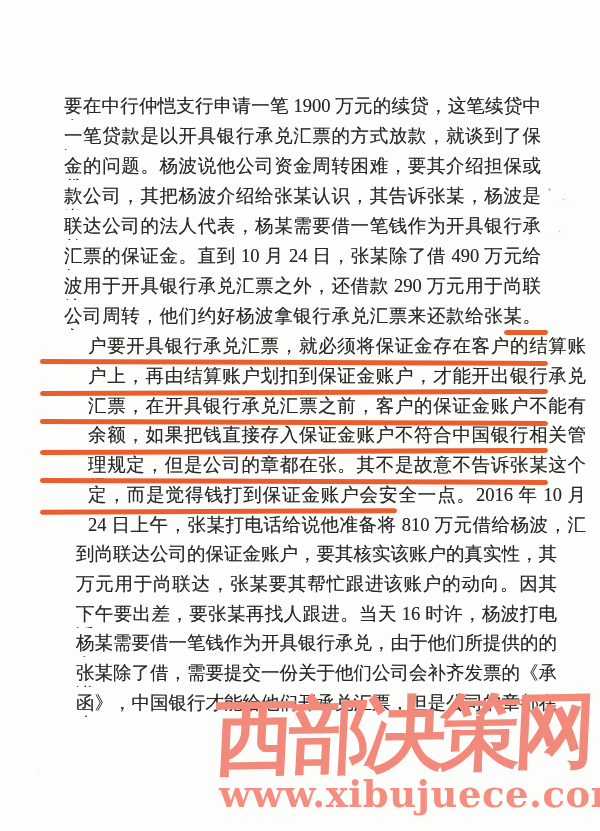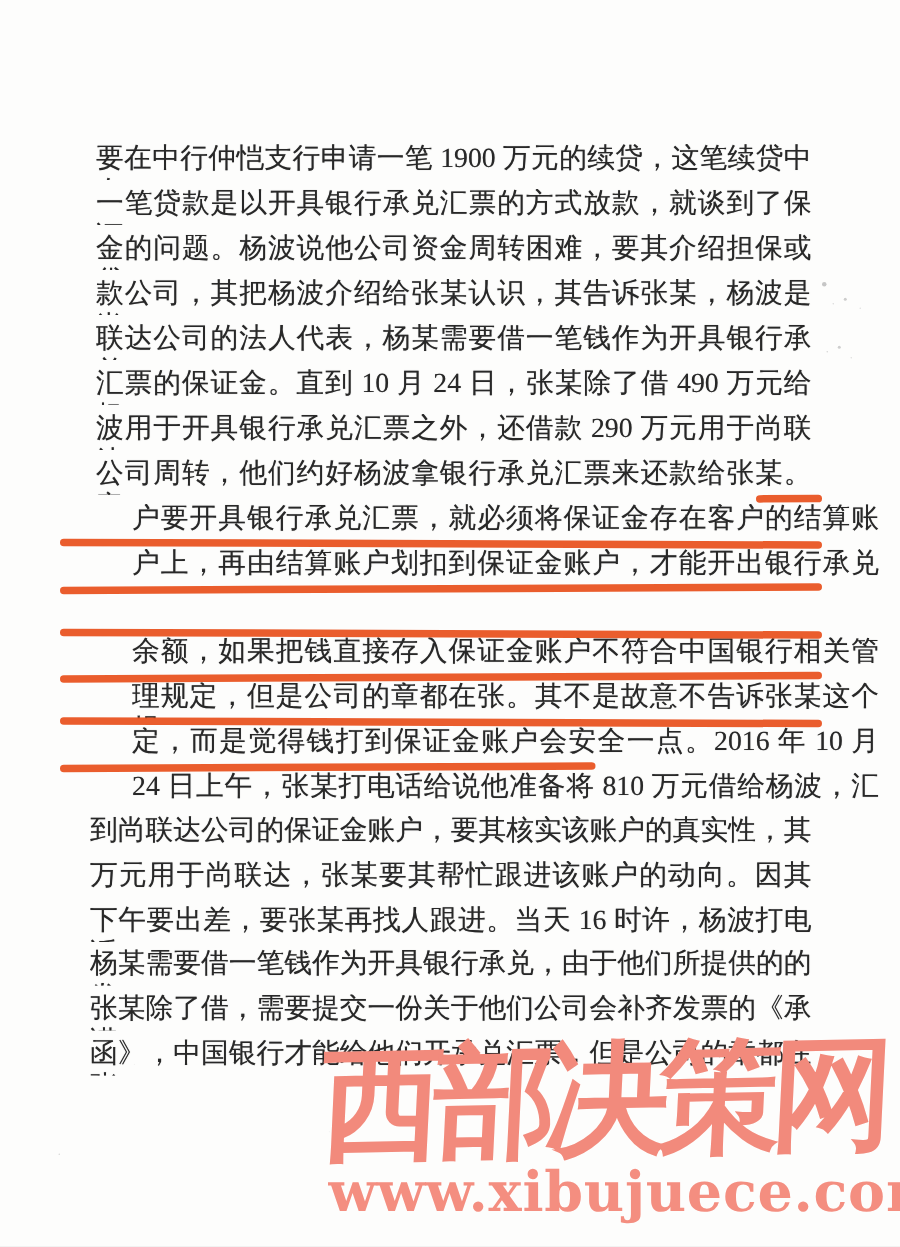--- a/index.html
+++ b/index.html
@@ -10,21 +10,21 @@
   }
   .doc-line{
     position:absolute;
     font-size:18.5px;line-height:1.18;color:#282828;
     text-align:justify;text-align-last:justify;
     text-shadow:0 0 0.5px rgba(45,45,45,.55);
     white-space:normal;overflow:hidden;height:24px;
   }
   .g1{left:64px;width:477px;}
   .g2{left:46px;width:498px;margin-left:42px;}
-  .g3{left:60px;width:481px;}
+  .g3{left:76px;width:481px;}
   .redline{
     position:absolute;height:4.5px;border-radius:3px;
     background:#e8511d;opacity:.93;
   }
   .rl-a{transform:rotate(-0.25deg);}
   .rl-b{transform:rotate(0.2deg);}
   .watermark-name{
     position:absolute;left:214px;top:690px;width:392px;height:92px;
     font-size:82px;line-height:1.05;font-weight:bold;
     color:#f28a7c;letter-spacing:-7px;
@@ -62,20 +62,21 @@
   <div class="doc-line g1" style="top:96px">要在中行仲恺支行申请一笔 1900 万元的续贷，这笔续贷中有</div>
   <div class="doc-line g1" style="top:126px">一笔贷款是以开具银行承兑汇票的方式放款，就谈到了保证</div>
   <div class="doc-line g1" style="top:156px">金的问题。杨波说他公司资金周转困难，要其介绍担保或贷</div>
   <div class="doc-line g1" style="top:186px">款公司，其把杨波介绍给张某认识，其告诉张某，杨波是尚</div>
   <div class="doc-line g1" style="top:216px">联达公司的法人代表，杨某需要借一笔钱作为开具银行承兑</div>
   <div class="doc-line g1" style="top:246px">汇票的保证金。直到 10 月 24 日，张某除了借 490 万元给杨</div>
   <div class="doc-line g1" style="top:276px">波用于开具银行承兑汇票之外，还借款 290 万元用于尚联达</div>
   <div class="doc-line g1" style="top:306px">公司周转，他们约好杨波拿银行承兑汇票来还款给张某。客</div>
   <div class="doc-line g2" style="top:336px">户要开具银行承兑汇票，就必须将保证金存在客户的结算账</div>
   <div class="doc-line g2" style="top:366px">户上，再由结算账户划扣到保证金账户，才能开出银行承兑</div>
+  <div class="doc-line g2" style="top:396px">汇票，在开具银行承兑汇票之前，客户的保证金账户不能有</div>
   <div class="doc-line g2" style="top:425px">余额，如果把钱直接存入保证金账户不符合中国银行相关管</div>
   <div class="doc-line g2" style="top:455px">理规定，但是公司的章都在张。其不是故意不告诉张某这个规</div>
   <div class="doc-line g2" style="top:485px">定，而是觉得钱打到保证金账户会安全一点。2016 年 10 月</div>
   <div class="doc-line g2" style="top:515px">24 日上午，张某打电话给说他准备将 810 万元借给杨波，汇</div>
   <div class="doc-line g3" style="top:544px">到尚联达公司的保证金账户，要其核实该账户的真实性，其</div>
   <div class="doc-line g3" style="top:574px">万元用于尚联达，张某要其帮忙跟进该账户的动向。因其</div>
   <div class="doc-line g3" style="top:604px">下午要出差，要张某再找人跟进。当天 16 时许，杨波打电话</div>
   <div class="doc-line g3" style="top:633px">杨某需要借一笔钱作为开具银行承兑，由于他们所提供的的发</div>
   <div class="doc-line g3" style="top:663px">张某除了借，需要提交一份关于他们公司会补齐发票的《承诺</div>
   <div class="doc-line g3" style="top:693px">函》，中国银行才能给他们开承兑汇票，但是公司的章都在张</div>

